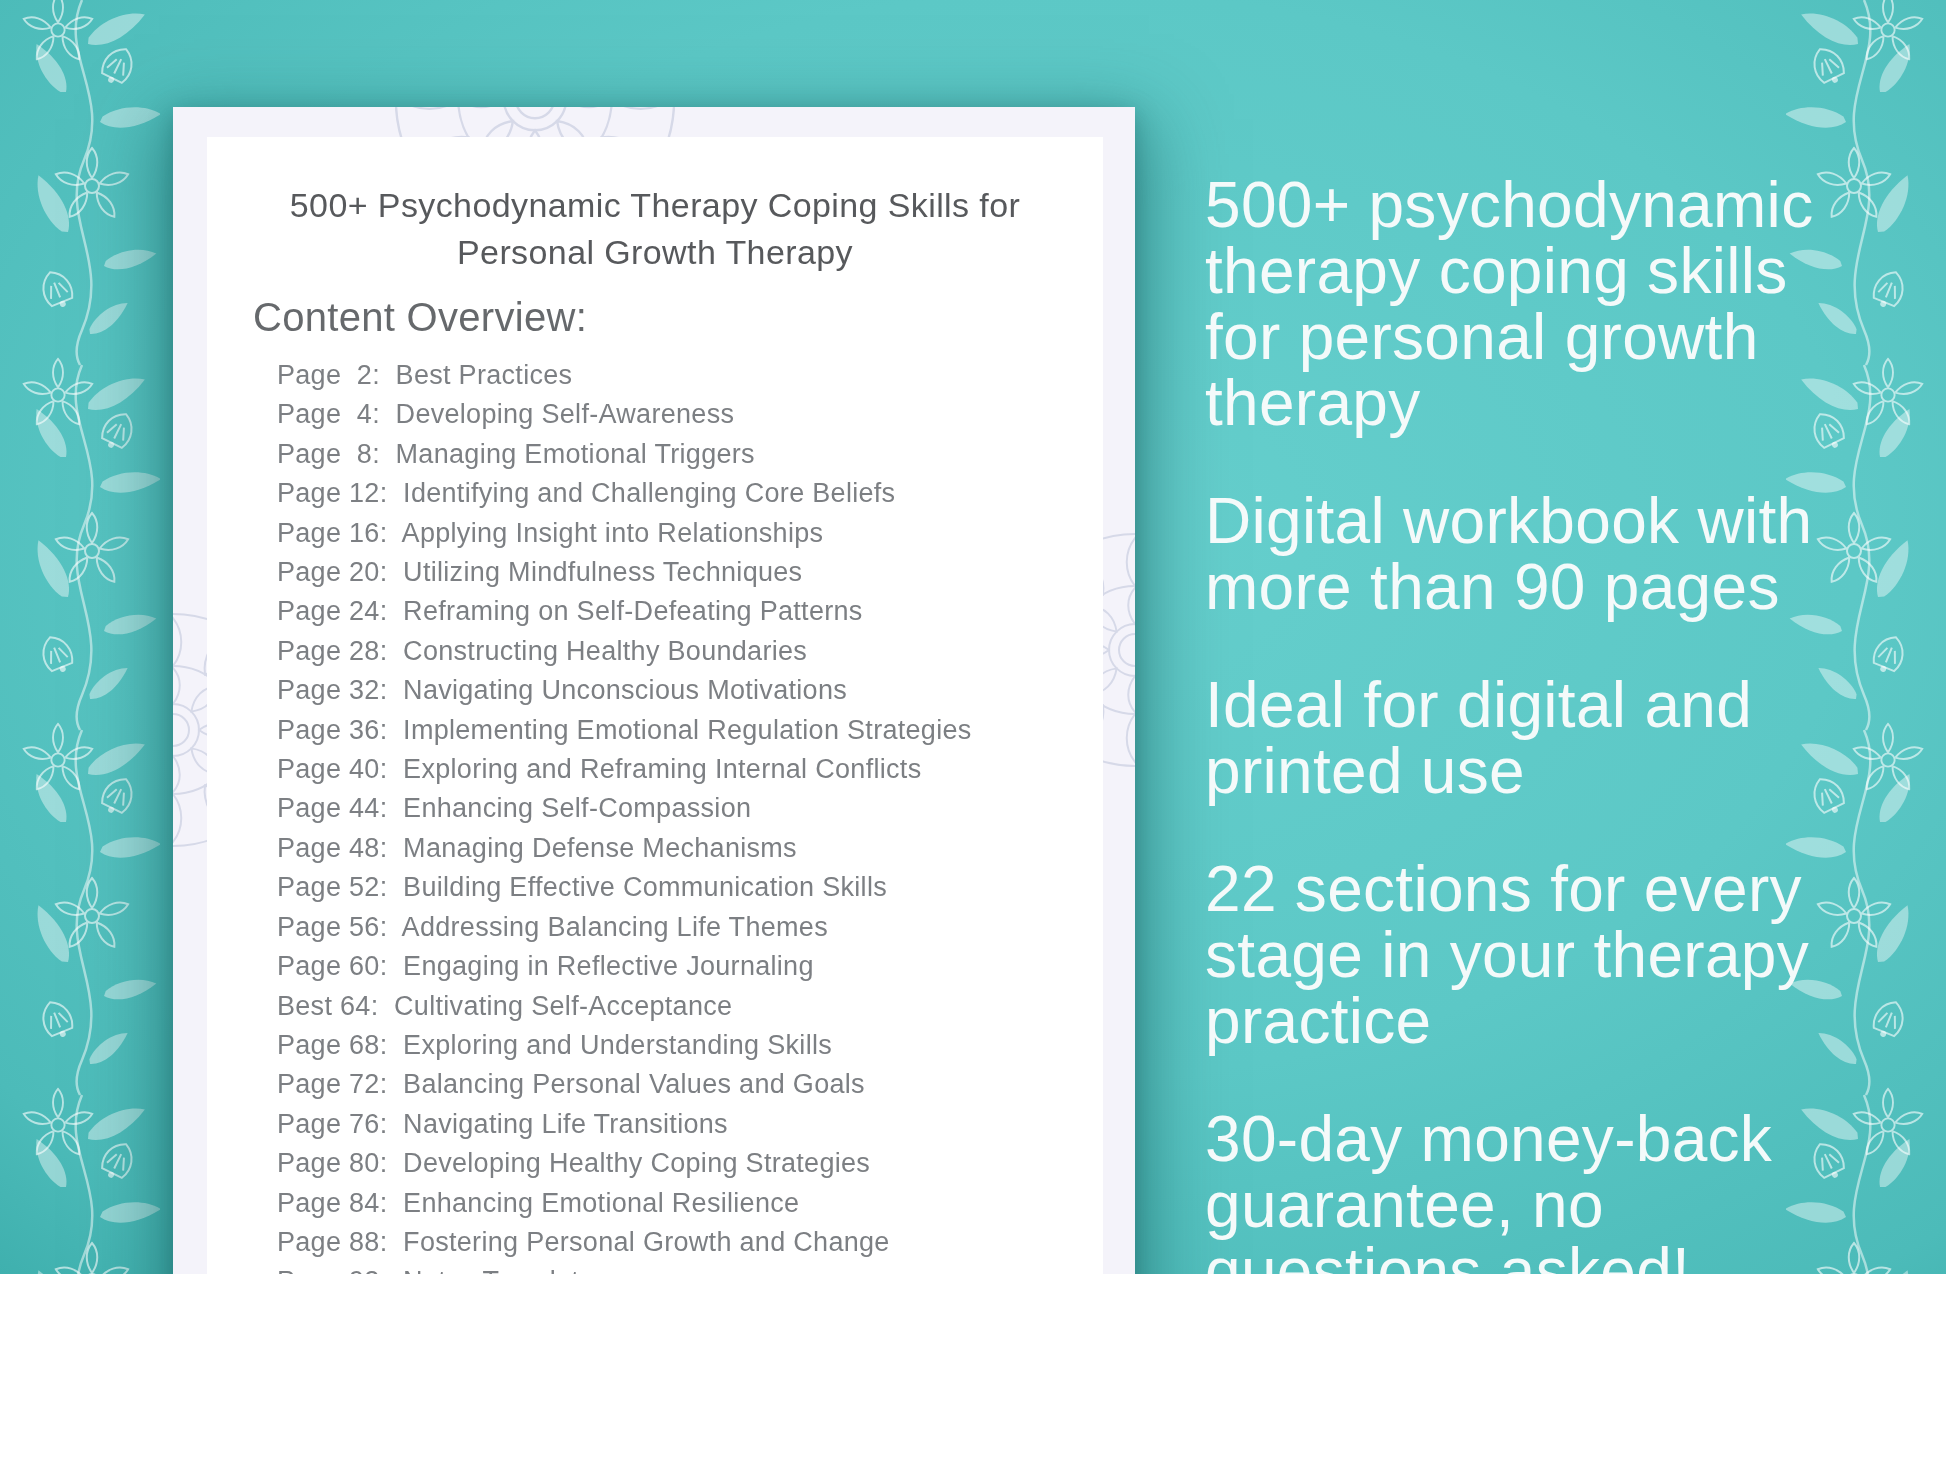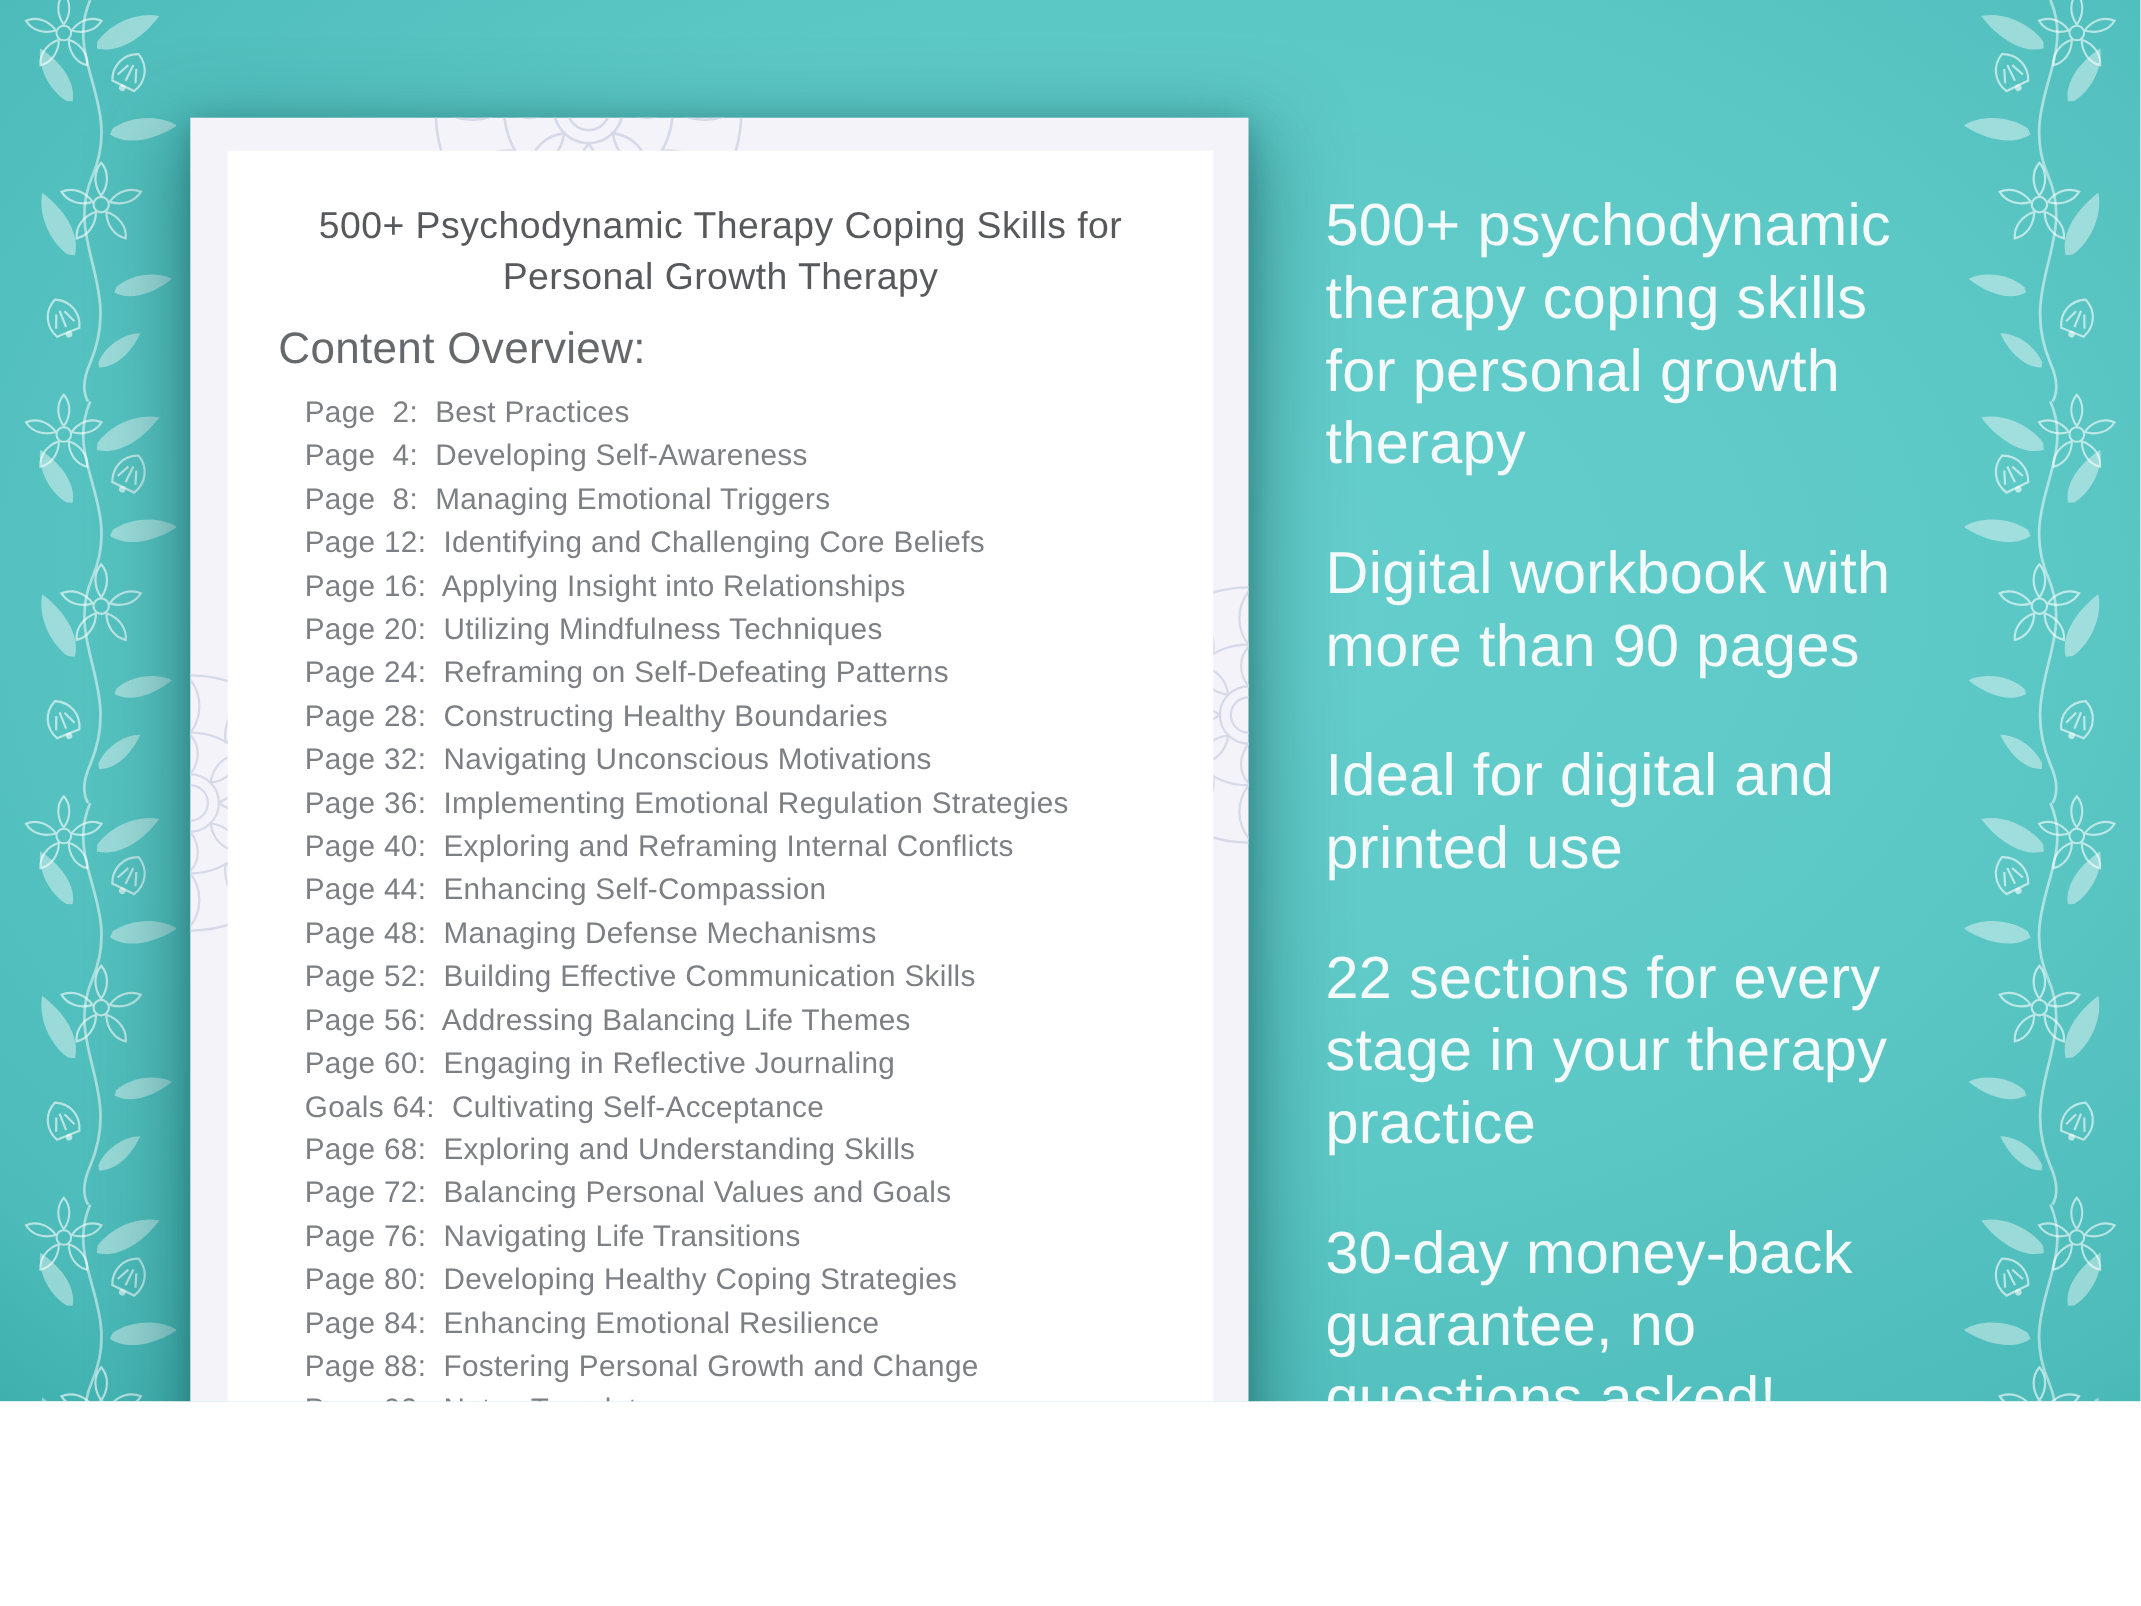--- a/index.html
+++ b/index.html
@@ -30,21 +30,21 @@
     margin:19px 0 0 46px;font-size:40px;color:#66696c;letter-spacing:.3px;
   }
   .toc{margin:16px 0 0 70px;}
   .toc-item{
     font-size:27px;line-height:39.4px;color:#7c7f83;
     letter-spacing:.3px;white-space:pre;
   }
   
   .marketing{position:absolute;left:1205px;top:172px;width:620px;}
   .marketing-p{
-    margin:0 0 52px 0;font-size:54px;line-height:66px;color:#f4fafa;
+    margin:0 0 52px 0;font-size:64px;line-height:66px;color:#f4fafa;
     white-space:pre-line;letter-spacing:.3px;
   }
 </style>
 </head>
 <body>
 
 <div class="stage">
 
   <svg class="floral-border floral-left" viewBox="0 0 160 1460" aria-hidden="true">
     <defs>
@@ -143,21 +143,21 @@
         <div class="toc-item">Page 24:  Reframing on Self-Defeating Patterns</div>
         <div class="toc-item">Page 28:  Constructing Healthy Boundaries</div>
         <div class="toc-item">Page 32:  Navigating Unconscious Motivations</div>
         <div class="toc-item">Page 36:  Implementing Emotional Regulation Strategies</div>
         <div class="toc-item">Page 40:  Exploring and Reframing Internal Conflicts</div>
         <div class="toc-item">Page 44:  Enhancing Self-Compassion</div>
         <div class="toc-item">Page 48:  Managing Defense Mechanisms</div>
         <div class="toc-item">Page 52:  Building Effective Communication Skills</div>
         <div class="toc-item">Page 56:  Addressing Balancing Life Themes</div>
         <div class="toc-item">Page 60:  Engaging in Reflective Journaling</div>
-        <div class="toc-item">Goals 64:  Cultivating Self-Acceptance</div>
+        <div class="toc-item">Best 64:  Cultivating Self-Acceptance</div>
         <div class="toc-item">Page 68:  Exploring and Understanding Skills</div>
         <div class="toc-item">Page 72:  Balancing Personal Values and Goals</div>
         <div class="toc-item">Page 76:  Navigating Life Transitions</div>
         <div class="toc-item">Page 80:  Developing Healthy Coping Strategies</div>
         <div class="toc-item">Page 84:  Enhancing Emotional Resilience</div>
         <div class="toc-item">Page 88:  Fostering Personal Growth and Change</div>
         <div class="toc-item">Page 92:  Notes Template</div>
       </div>
     </div>
   </div>

